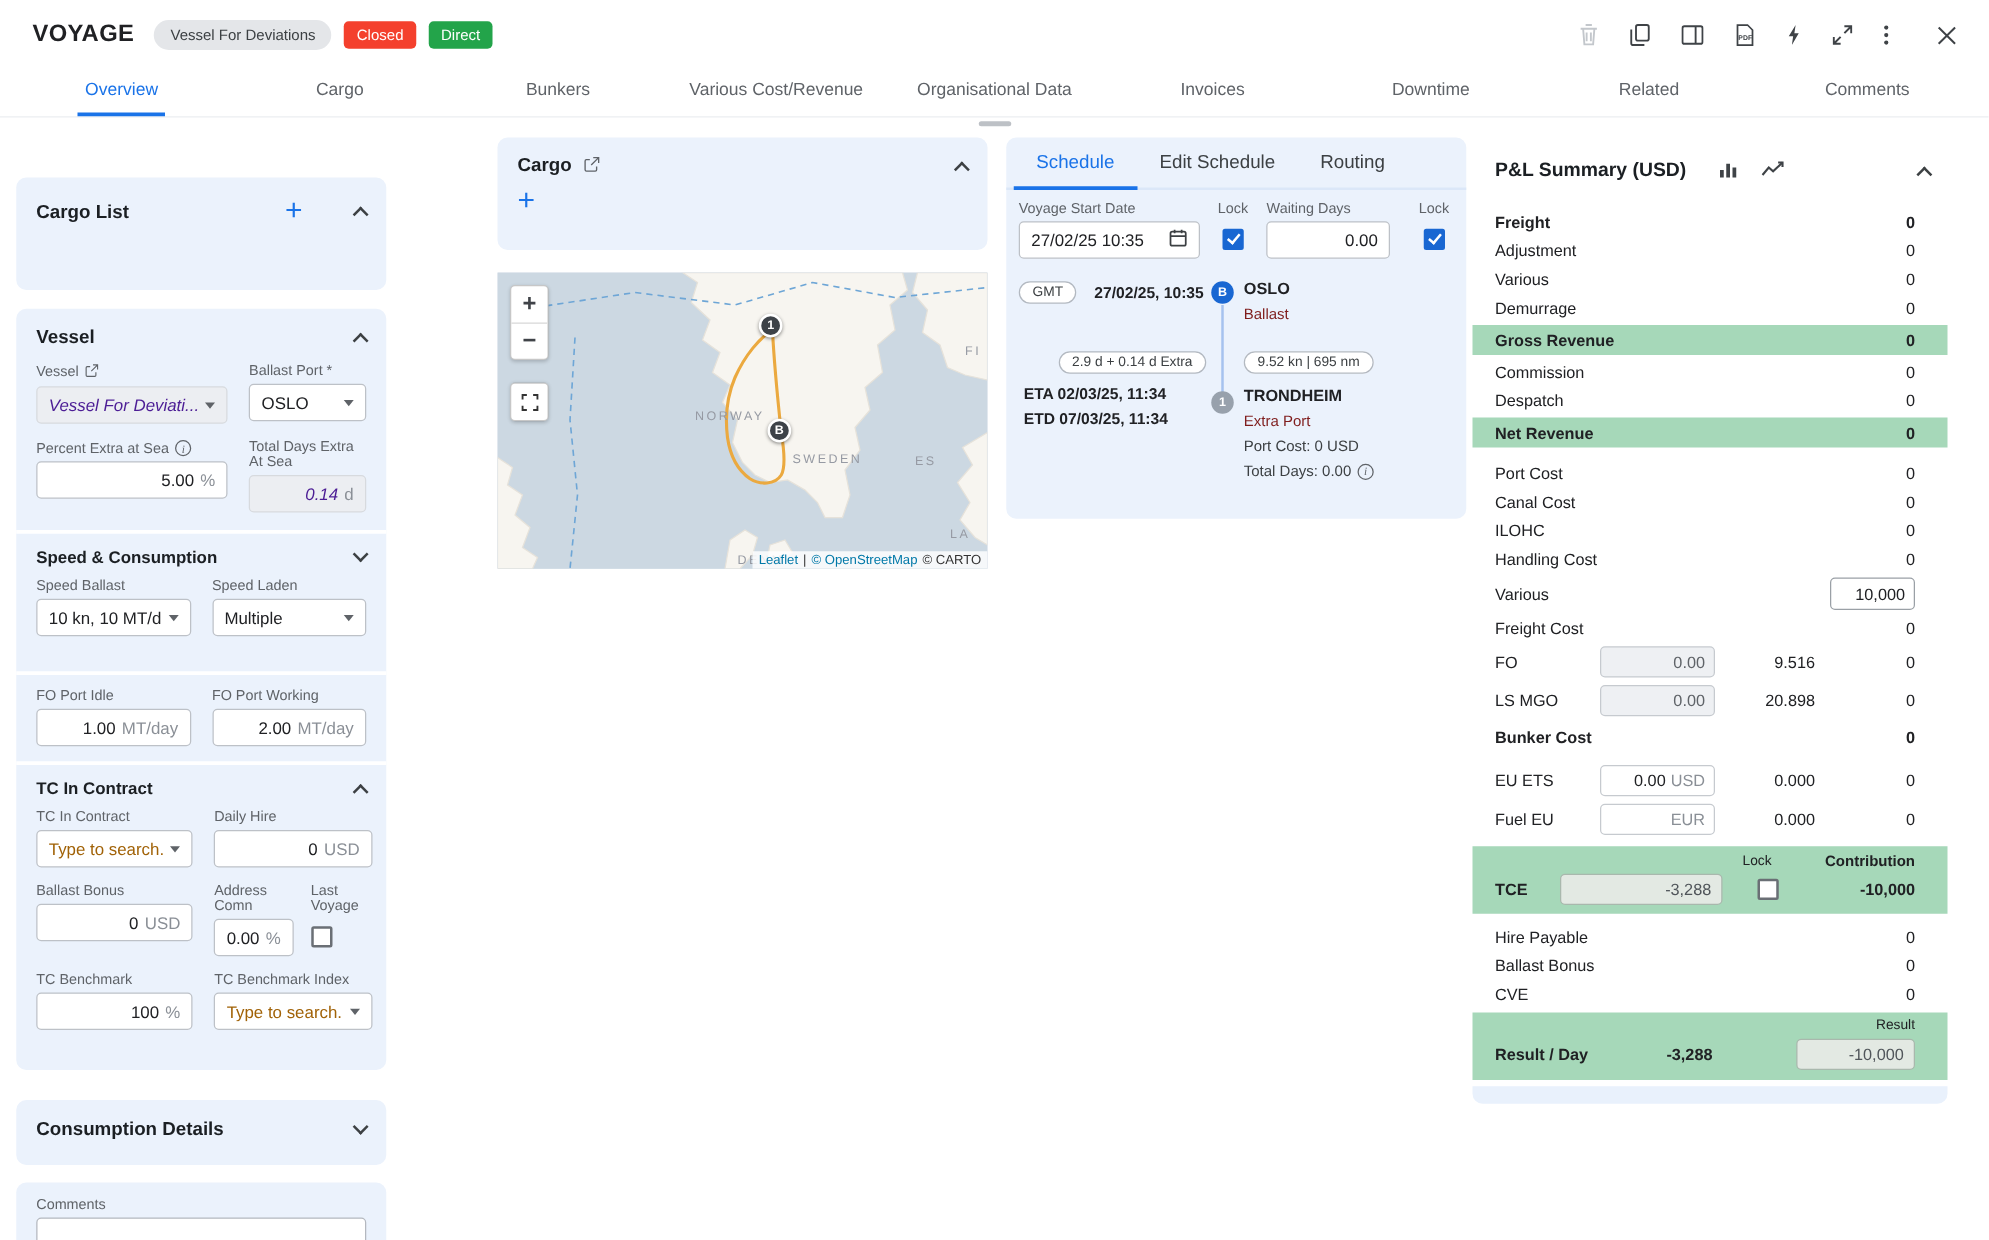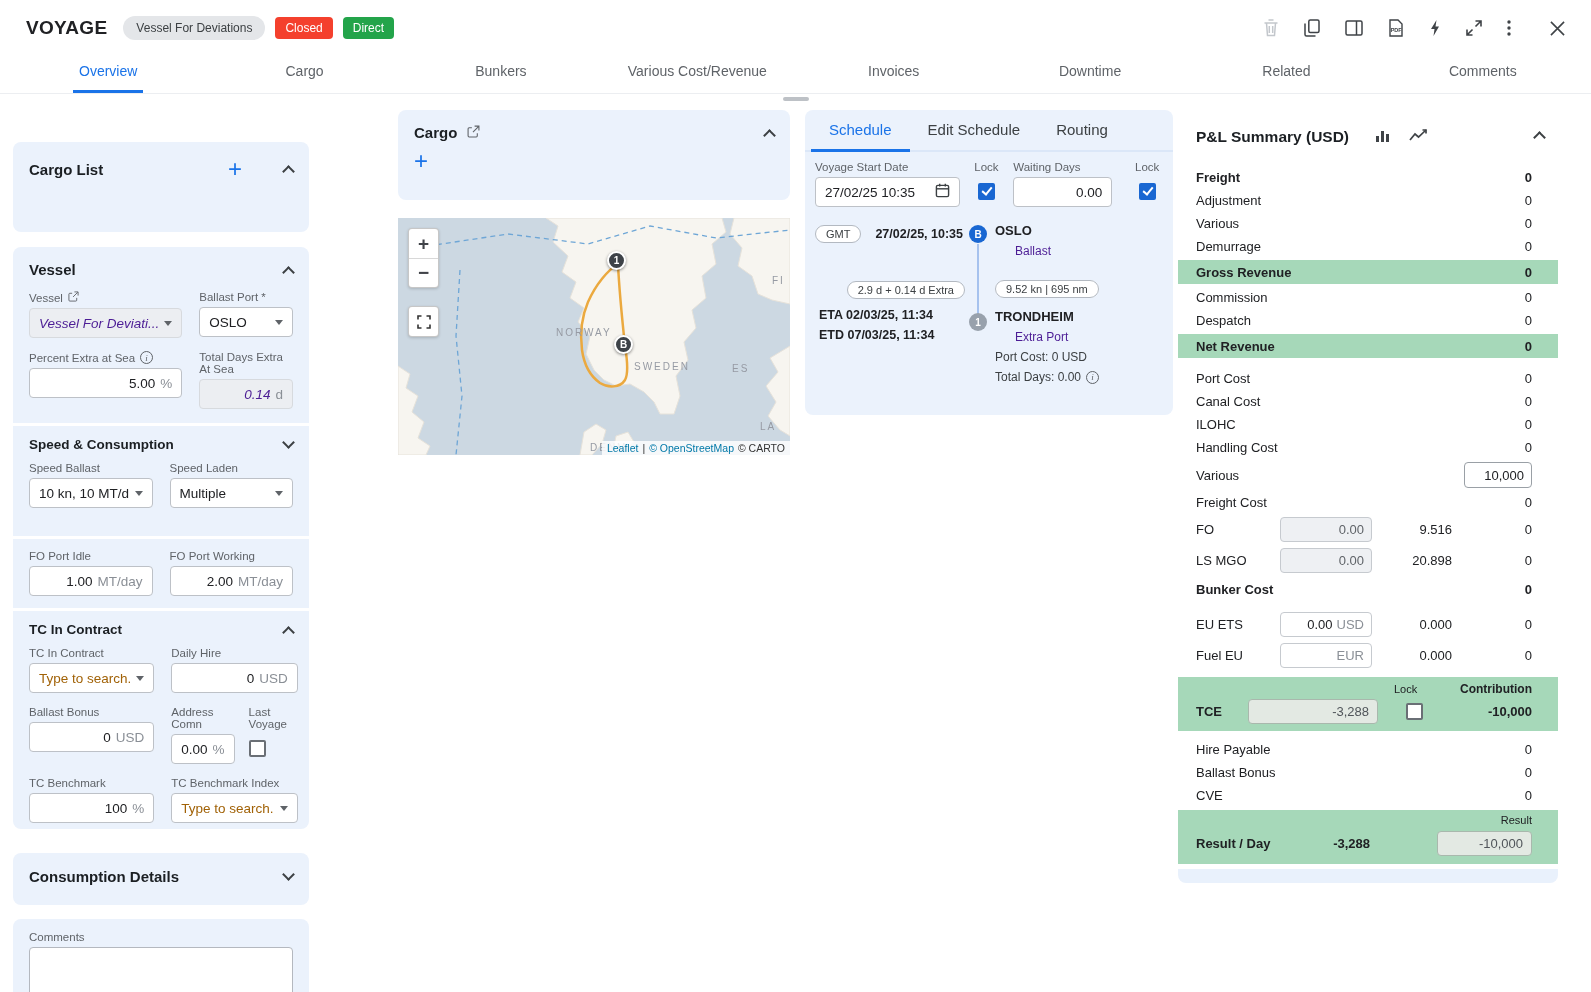--- a/index.html
+++ b/index.html
@@ -116,26 +116,26 @@
   .pill { background:#fff; border:1px solid #b3b9c1; border-radius:11px; padding:2px 10px;
     font-size:11px; color:#3c4043; white-space:nowrap; }
   .tl-gmt-row { position:absolute; left:10px; top:12px; width:148px; display:flex;
     justify-content:space-between; align-items:center; }
   .tl-dt { font-weight:bold; font-size:12.5px; }
   .tl-chip-left { position:absolute; left:0; top:68px; width:160px; display:flex; justify-content:flex-end; }
   .tl-eta { position:absolute; left:14px; top:95px; font-weight:bold; font-size:12.5px; }
   .tl-etd { position:absolute; left:14px; top:115px; font-weight:bold; font-size:12.5px; }
   .tl-right { position:absolute; left:190px; }
   .tl-port { font-weight:bold; font-size:13px; }
-  .tl-type { font-size:12px; margin-top:6px; color:#4c1d95;margin-left:20px; }
+  .tl-type { font-size:12px; margin-top:6px; color:#7f1d1d; }
   .tl-meta { font-size:12px; margin-top:6px; color:#3c4043; display:flex; align-items:center; gap:5px; }
 
   
   .pnl { background:#fff; }
-  .pnl-head { display:flex; padding:18px 14px 20px 18px; }
+  .pnl-head { display:flex; align-items:center; padding:18px 14px 20px 18px; }
   .pnl-charts { display:flex; gap:19px; margin-left:26px; }
   .pnl-head .chev { margin-left:auto; }
   .prow { display:flex; align-items:center; height:23px; padding:0 26px 0 18px; font-size:13px; }
   .prow .pl { flex:1; }
   .prow .pv { text-align:right; }
   .prow.bold { font-weight:bold; }
   .grow { background:#a6d8b9; height:24px; font-weight:bold; margin:2px 0; }
   .pgap { height:7px; }
   .various-row { height:32px; }
   .various-row .vin { width:68px; height:26px; border:1px solid #9aa0a6; border-radius:4px;
@@ -235,20 +235,23 @@
   <div class="tab">
       <span class="tab-label">Cargo</span>
     </div>
   <div class="tab">
       <span class="tab-label">Bunkers</span>
     </div>
   <div class="tab">
       <span class="tab-label">Various Cost/Revenue</span>
     </div>
   <div class="tab">
+      <span class="tab-label">Organisational Data</span>
+    </div>
+  <div class="tab">
       <span class="tab-label">Invoices</span>
     </div>
   <div class="tab">
       <span class="tab-label">Downtime</span>
     </div>
   <div class="tab">
       <span class="tab-label">Related</span>
     </div>
   <div class="tab">
       <span class="tab-label">Comments</span>
@@ -366,21 +369,21 @@
           <div class="ibox right">
             <span class="v">2.00</span>
               <span class="unit">MT/day</span>
           </div>
         </div>
       </div>
     </div>
 
     <div class="divider"></div>
 
-    <div class="vessel-sec" style="padding-top:11px; padding-bottom:6px;">
+    <div class="vessel-sec" style="padding-top:11px; padding-bottom:32px;">
       <div class="panel-head" style="margin-bottom:10px;">
         <span class="sec-title">TC In Contract</span>
         <span class="chev up" style="margin-left:auto;"></span>
       </div>
       <div class="grid2">
         <div class="field">
           <div class="label">
               <span>TC In Contract</span>
             </div>
           <div class="ibox select">

